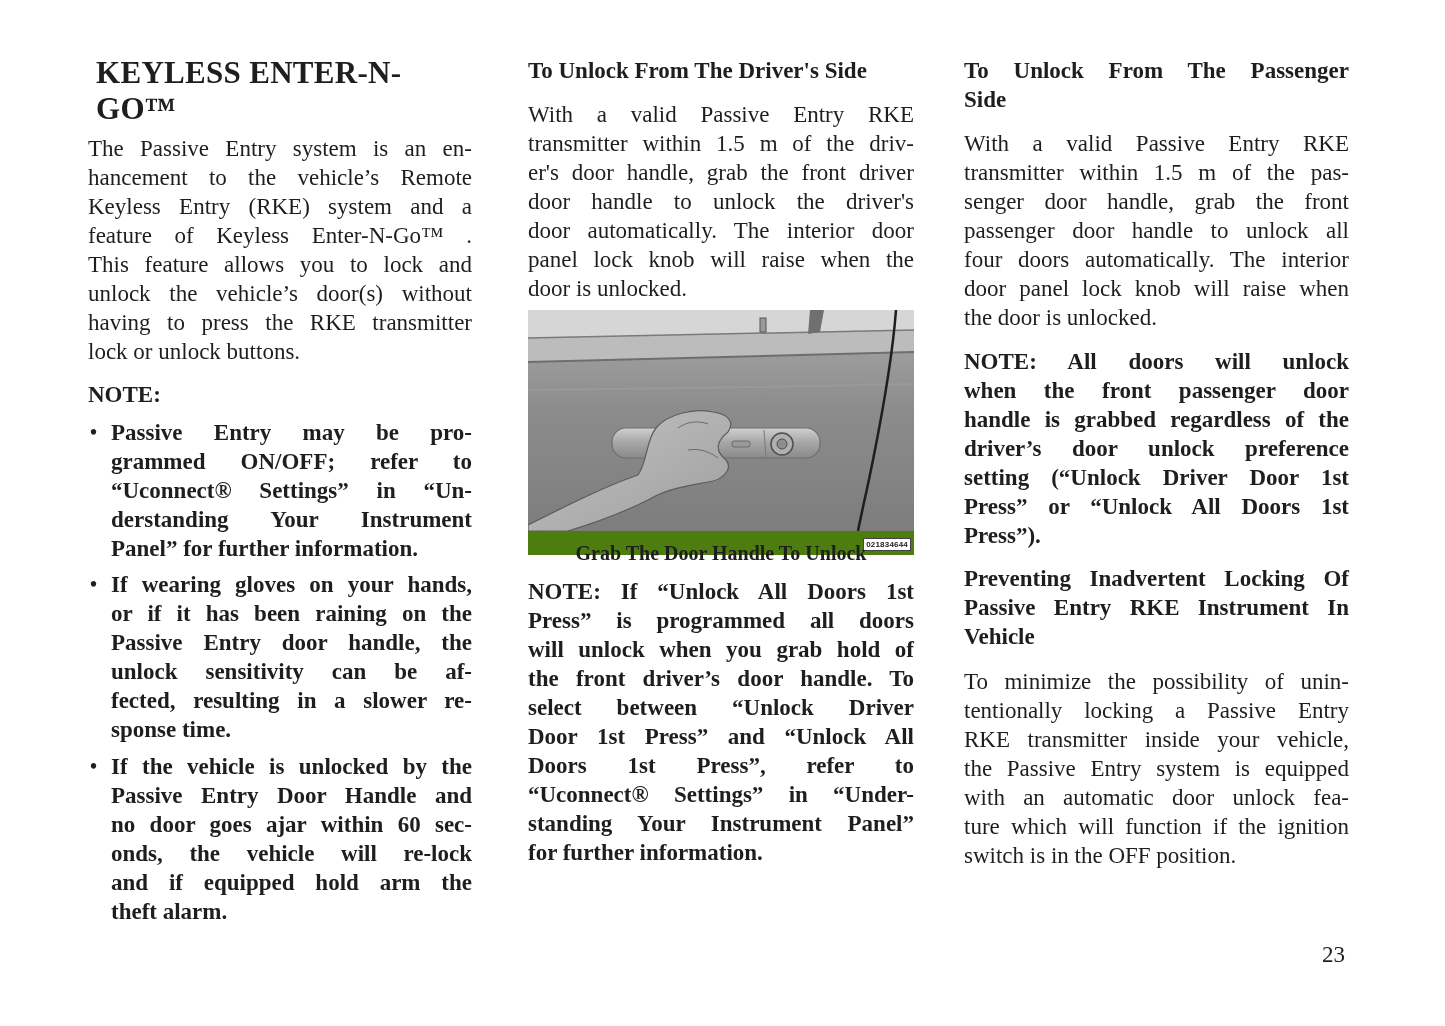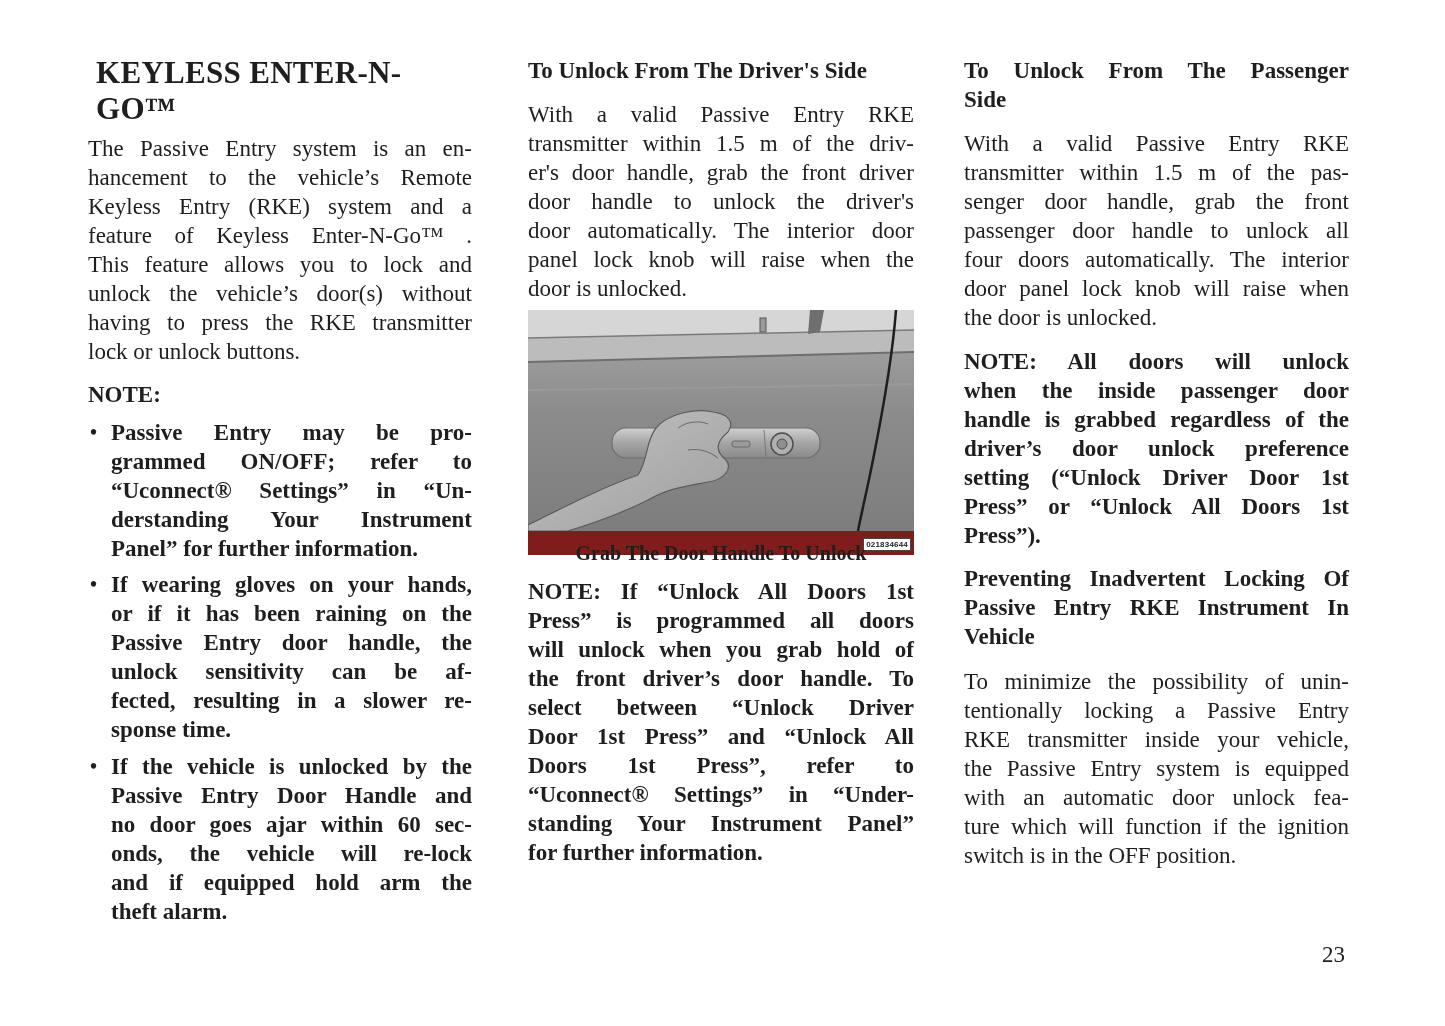--- a/index.html
+++ b/index.html
@@ -12,21 +12,21 @@
   .ln { position: absolute; left: 0; right: 0; white-space: nowrap;
         font-size: 23px; line-height: 29px; height: 29px;
         text-align: justify; text-align-last: justify; }
   .ln.last { text-align-last: left; }
   .ln.b { font-weight: bold; }
   .ln.ind { left: 23px; }
   .h1 { position: absolute; left: 0; white-space: nowrap; font-weight: bold;
         font-size: 31px; line-height: 36px; letter-spacing: 0.3px; margin-left: 8px; }
   .bullet { position: absolute; left: 2px; font-size: 20px; line-height: 29px; font-weight: bold; }
   .figure { position: absolute; left: 528px; top: 310px; width: 386px; height: 245px;
-            overflow: hidden; background: #7f1d1d; }
+            overflow: hidden; background: #4d7c0f; }
   .figure svg { display: block; }
   .fig-id { position: absolute; right: 3px; bottom: 4px; background: #fff; border: 1px solid #444;
             font-family: "Liberation Sans", sans-serif; font-size: 8px; font-weight: bold;
             padding: 1px 2px; color: #222; letter-spacing: 0.2px; }
   .caption { position: absolute; left: 528px; width: 386px; top: 539px; text-align: center;
              font-weight: bold; font-size: 20px; line-height: 29px; white-space: nowrap; }
   .page-num { position: absolute; left: 1322px; top: 940px; font-size: 23px; line-height: 29px; text-align: right; }
 </style>
 </head>
 <body>
@@ -162,21 +162,21 @@
     <div class="ln" style="top:158px">transmitter within 1.5 m of the pas-</div>
     <div class="ln" style="top:187px">senger door handle, grab the front</div>
     <div class="ln" style="top:216px">passenger door handle to unlock all</div>
     <div class="ln" style="top:245px">four doors automatically. The interior</div>
     <div class="ln" style="top:274px">door panel lock knob will raise when</div>
     <div class="ln last" style="top:303px">the door is unlocked.</div>
   </div>
 
   <div>
     <div class="ln b" style="top:347px">NOTE: All doors will unlock</div>
-    <div class="ln b" style="top:376px">when the inside passenger door</div>
+    <div class="ln b" style="top:376px">when the front passenger door</div>
     <div class="ln b" style="top:405px">handle is grabbed regardless of the</div>
     <div class="ln b" style="top:434px">driver’s door unlock preference</div>
     <div class="ln b" style="top:463px">setting (“Unlock Driver Door 1st</div>
     <div class="ln b" style="top:492px">Press” or “Unlock All Doors 1st</div>
     <div class="ln b last" style="top:521px">Press”).</div>
   </div>
 
   <div>
     <div class="ln b" style="top:564px">Preventing Inadvertent Locking Of</div>
     <div class="ln b" style="top:593px">Passive Entry RKE Instrument In</div>

